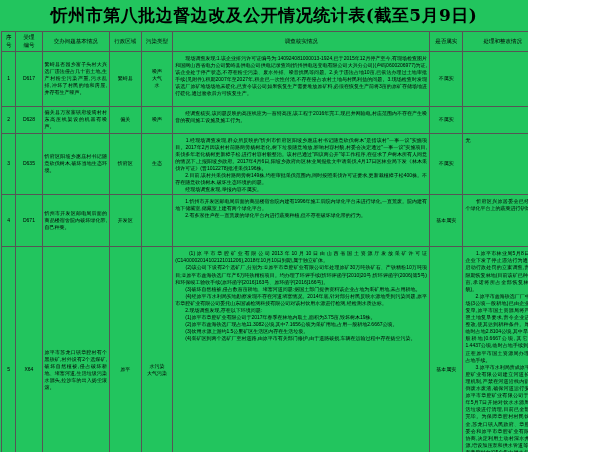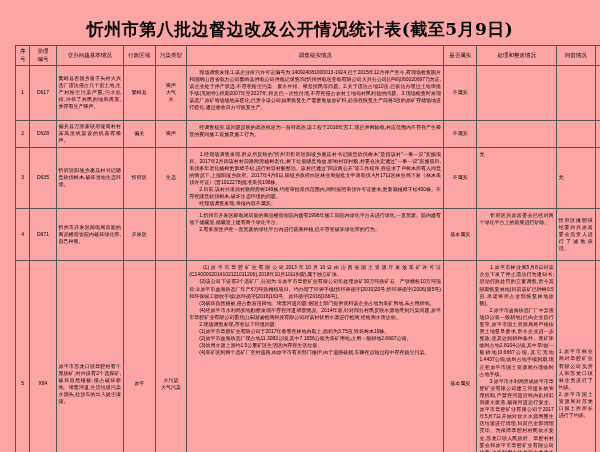--- a/index.html
+++ b/index.html
@@ -1,17 +1,17 @@
 <!DOCTYPE html>
 <html><head>
 <meta charset="utf-8">
 <style>
   * { margin:0; padding:0; box-sizing:border-box; }
   html,body { width:600px; background:#fff; font-family:"Liberation Sans","DejaVu Sans",sans-serif; color:#000; }
-  .page { width:600px; height:452px; background:#fca5a5; padding:15px; overflow:hidden; }
+  .page { width:528px; height:452px; background:#22c55e; padding:1px; overflow:hidden; }
 
   .doc-title { text-align:center; font-weight:bold; font-size:17px; letter-spacing:0.5px; padding:3px 0 4px 0; font-family:"DejaVu Serif","Liberation Serif",serif; }
 
   table { width:598px; margin:0 auto; border-collapse:collapse; table-layout:fixed; }
   th, td { border:0.5px solid #555; vertical-align:middle; overflow:hidden; }
 
   
   .stats th { font-size:5.5px; font-weight:normal; text-align:center; white-space:pre-wrap; line-height:1.5; padding:1px; height:16px; }
   .stats td { font-size:5px; line-height:1.42; padding:1px 2px; text-align:center; white-space:pre-wrap; }
   .stats td.cell-issue { text-align:justify; }

